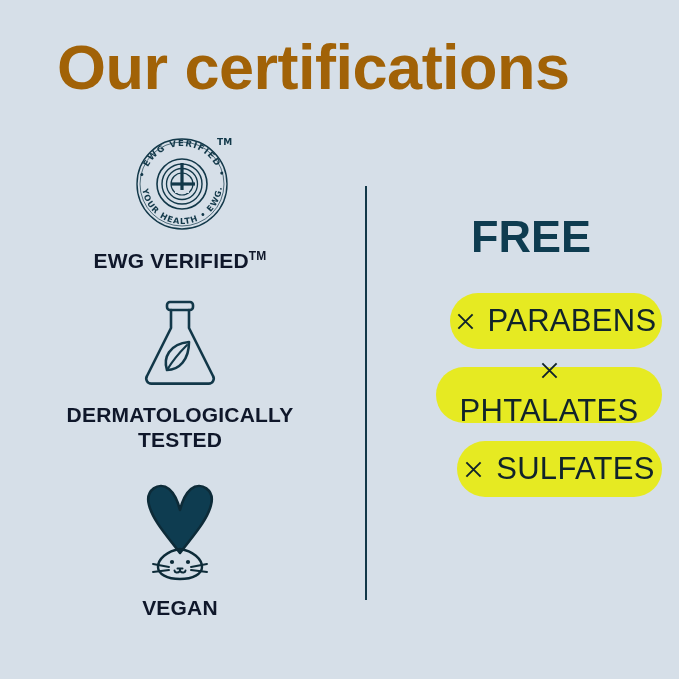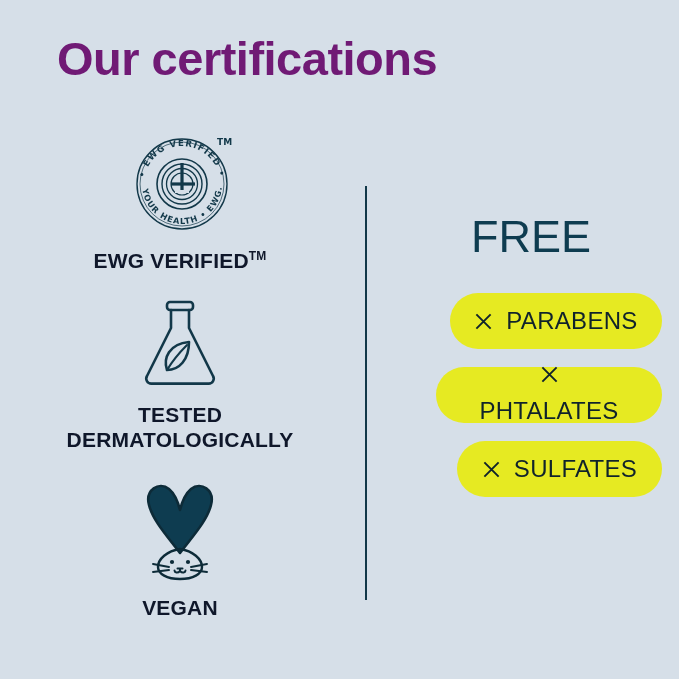--- a/index.html
+++ b/index.html
@@ -18,23 +18,23 @@
     position: absolute;
     inset: 0;
     background: #d6dfe8;
   }
 
   
   .page-title {
     position: absolute;
     left: 57px;
     top: 33px;
-    font-size: 47px;
-    font-weight: 700;
-    color: #701a75;
+    font-size: 63px;
+    font-weight: 700;
+    color: #a16207;
     letter-spacing: -0.5px;
     line-height: 1.1;
     white-space: nowrap;
   }
 
   
   .divider {
     position: absolute;
     left: 365px;
     top: 186px;
@@ -84,21 +84,21 @@
   
   .free-column {
     position: absolute;
     left: 400px;
     top: 214px;
     width: 262px;
   }
   .free-of-heading {
     text-align: center;
     font-size: 45px;
-    font-weight: 400;
+    font-weight: 700;
     color: #0e3c50;
     line-height: 1.0;
     letter-spacing: 0px;
   }
   .free-of-heading span { display: block; }
 
   .pill-list {
     margin-top: 34px;
     display: flex;
     flex-direction: column;
@@ -116,21 +116,21 @@
     padding: 0 24px;
     box-sizing: border-box;
   }
   .pill-x {
     width: 19px;
     height: 19px;
     flex: 0 0 auto;
     display: block;
   }
   .pill-label {
-    font-size: 24px;
+    font-size: 31px;
     font-weight: 400;
     color: #10232b;
     letter-spacing: 0.3px;
     white-space: nowrap;
   }
   .pill-parabens  { width: 212px; }
   .pill-phtalates { width: 226px; flex-direction: column; }
   .pill-sulfates  { width: 205px; }
 </style>
 </head>
@@ -187,22 +187,22 @@
             <rect x="30" y="4" width="26" height="8" rx="3"></rect>
 
             <path d="M34,12 L34,30 L10,78 a5,5 0 0 0 4.4,7.6 L71.6,85.6 A5,5 0 0 0 76,78 L52,30 L52,12"></path>
 
             <path d="M52,44 C52,62 42,72 30,72 C26,60 32,46 52,44 Z"></path>
             <path d="M30,72 C36,62 43,54 50,47" stroke-width="2.1"></path>
           </g>
         </svg>
       </span>
       <div class="cert-label">
+        <div>DERMATOLOGICALLY</div>
         <div>TESTED</div>
-        <div>DERMATOLOGICALLY</div>
       </div>
     </div>
 
     <div class="cert-item item-vegan">
       <span class="cert-badge">
         <svg width="106" height="104" viewBox="0 0 106 104" aria-hidden="true">
 
           <path d="M53,76 C41,60 26,44 22,28 C18,13 32,4 42,12 C48,17 51,25 53,33
                    C55,25 58,17 64,12 C74,4 88,13 84,28 C80,44 65,60 53,76 Z" fill="#0e3c50" stroke="#0d2b38" stroke-width="2.6" stroke-linejoin="round"></path>
 

